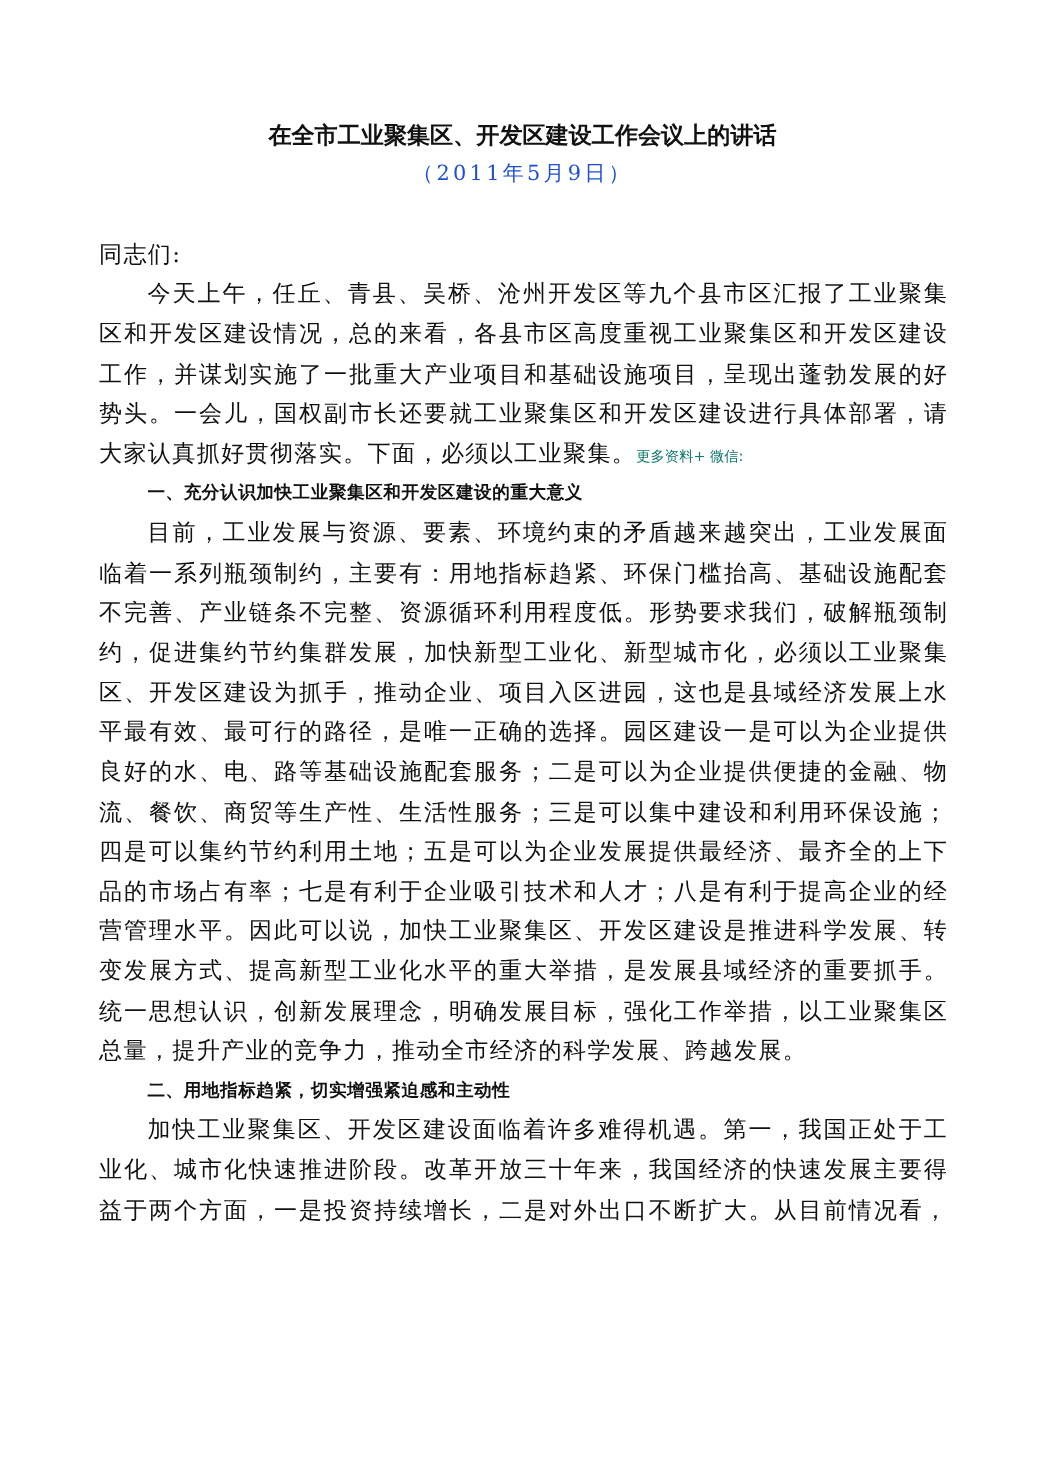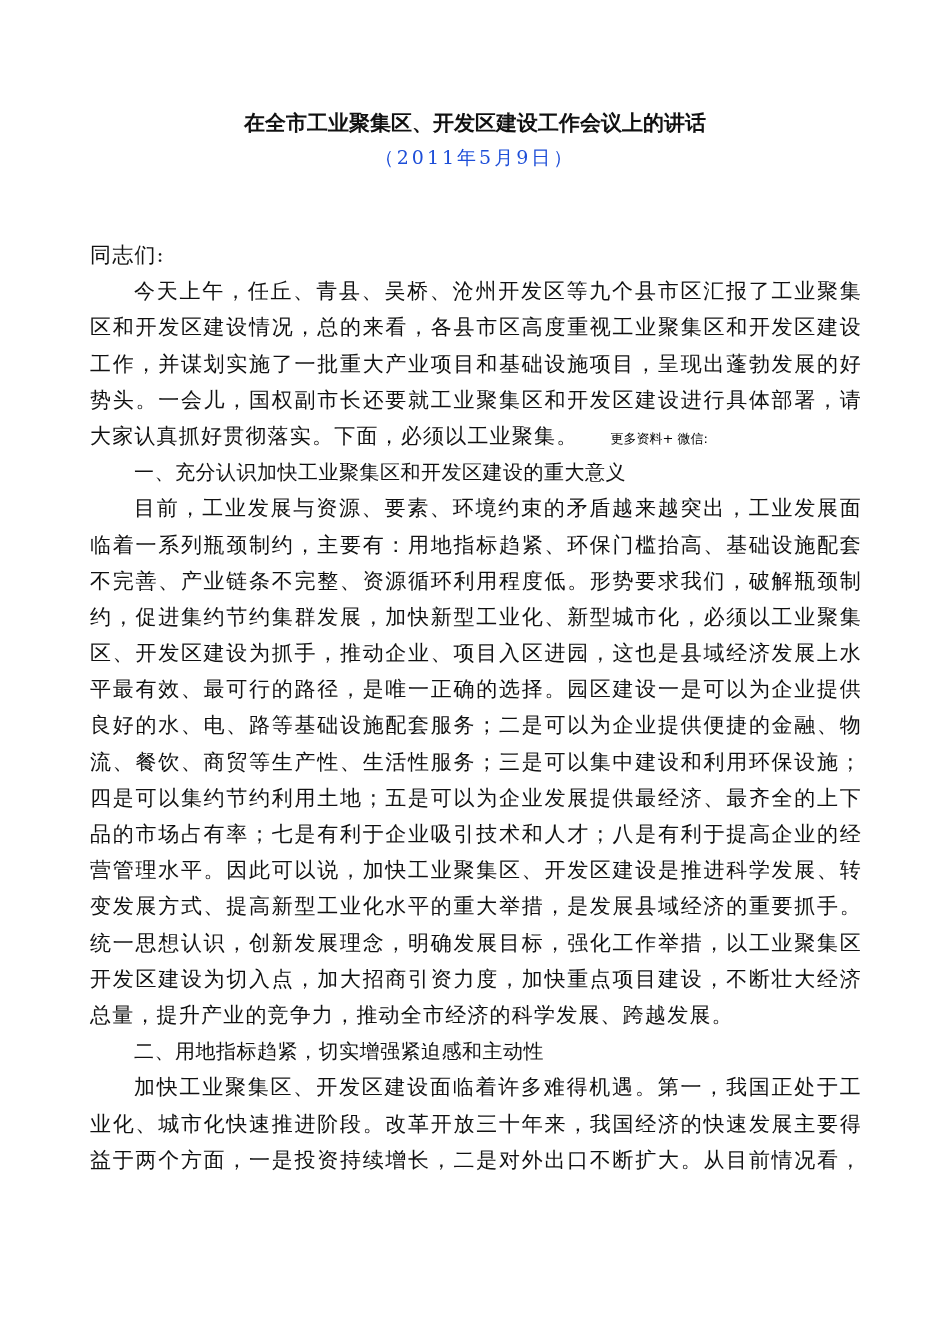--- a/index.html
+++ b/index.html
@@ -14,23 +14,23 @@
     font-family: "DejaVu Serif", "Liberation Serif", serif; font-size: 19px; letter-spacing: 3px; color: #1d4ed8;
   }
   .body {
     position: absolute; left: 90px; top: 202px; width: 772px;
     font-family: "DejaVu Serif", "Liberation Serif", serif; font-size: 21px; line-height: 36.2px; color: #111;
     text-align: justify; letter-spacing: 1.2px;
   }
   .line { display: block; white-space: nowrap; height: 36.2px; text-align-last: justify; }
   .line.last { text-align-last: left; }
   .indent { padding-left: 44px; }
-  .heading { font-family: "DejaVu Sans", "Liberation Sans", sans-serif; font-weight: normal; font-size: 20px; padding-left: 44px; letter-spacing: 0.5px; text-align-last: left; }
-  .watermark { font-family: "DejaVu Sans", "Liberation Sans", sans-serif; font-size: 13px; color: #000000; letter-spacing: 0; margin-left: 32px; }
-  .greeting { text-align-last: left; margin-top: 24px; }
+  .heading { font-family: "DejaVu Sans", "Liberation Sans", sans-serif; font-weight: bold; font-size: 16px; padding-left: 44px; letter-spacing: 0.5px; text-align-last: left; }
+  .watermark { font-family: "DejaVu Sans", "Liberation Sans", sans-serif; font-size: 13px; color: #0f766e; letter-spacing: 0; }
+  .greeting { text-align-last: left; }
 </style>
 </head>
 <body>
 
 <div class="page">
   <div class="title">在全市工业聚集区、开发区建设工作会议上的讲话</div>
   <div class="date">（2011年5月9日）</div>
 
   <div class="body">
     <span class="line greeting">同志们:</span>
@@ -49,21 +49,20 @@
     <span class="line">约，促进集约节约集群发展，加快新型工业化、新型城市化，必须以工业聚集</span>
     <span class="line">区、开发区建设为抓手，推动企业、项目入区进园，这也是县域经济发展上水</span>
     <span class="line">平最有效、最可行的路径，是唯一正确的选择。园区建设一是可以为企业提供</span>
     <span class="line">良好的水、电、路等基础设施配套服务；二是可以为企业提供便捷的金融、物</span>
     <span class="line">流、餐饮、商贸等生产性、生活性服务；三是可以集中建设和利用环保设施；</span>
     <span class="line">四是可以集约节约利用土地；五是可以为企业发展提供最经济、最齐全的上下</span>
     <span class="line">品的市场占有率；七是有利于企业吸引技术和人才；八是有利于提高企业的经</span>
     <span class="line">营管理水平。因此可以说，加快工业聚集区、开发区建设是推进科学发展、转</span>
     <span class="line">变发展方式、提高新型工业化水平的重大举措，是发展县域经济的重要抓手。</span>
     <span class="line">统一思想认识，创新发展理念，明确发展目标，强化工作举措，以工业聚集区</span>
-    <span class="line">开发区建设为切入点，加大招商引资力度，加快重点项目建设，不断壮大经济</span>
     <span class="line last">总量，提升产业的竞争力，推动全市经济的科学发展、跨越发展。</span>
 
     <span class="line heading">二、用地指标趋紧，切实增强紧迫感和主动性</span>
 
     <span class="line indent">加快工业聚集区、开发区建设面临着许多难得机遇。第一，我国正处于工</span>
     <span class="line">业化、城市化快速推进阶段。改革开放三十年来，我国经济的快速发展主要得</span>
     <span class="line">益于两个方面，一是投资持续增长，二是对外出口不断扩大。从目前情况看，</span>
   </div>
 </div>
 

